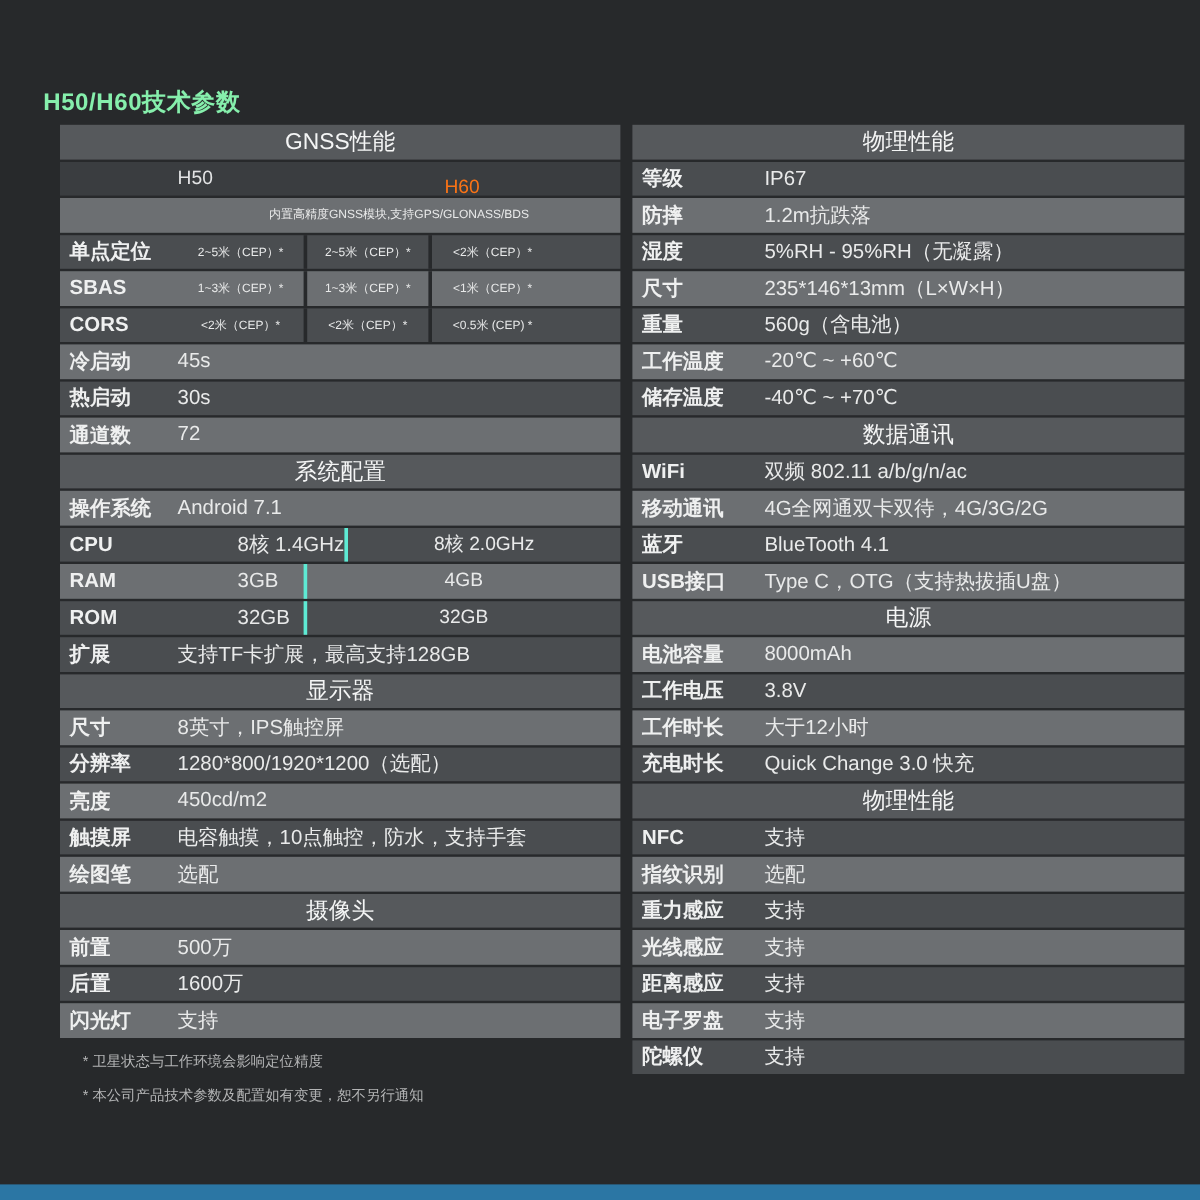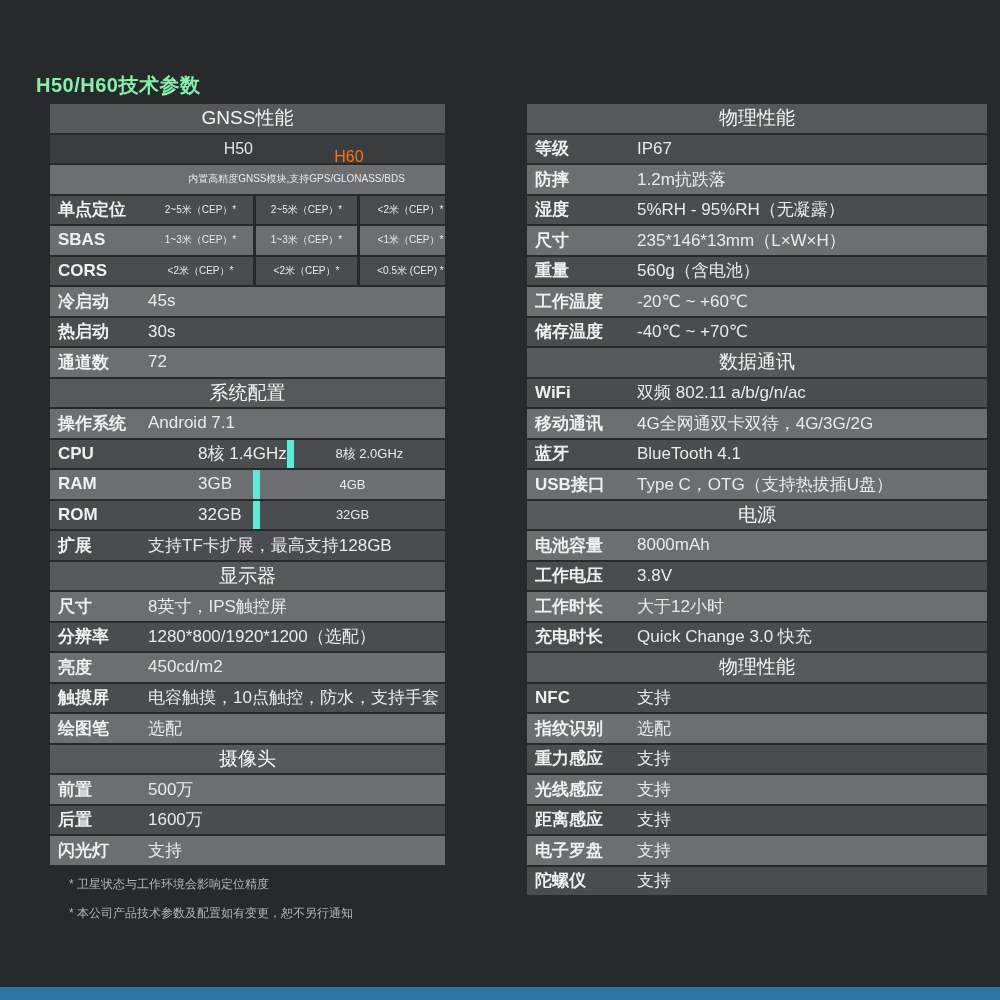--- a/index.html
+++ b/index.html
@@ -7,44 +7,44 @@
     position:relative;width:1000px;height:1000px;overflow:hidden;
     background:#27292b;
     font-family:"Liberation Sans","DejaVu Sans",sans-serif;
     color:#e9eaea;
   }
   .page-title{
     position:absolute;left:36px;top:72px;
     font-size:20px;color:#86efac;letter-spacing:.5px;white-space:nowrap;font-weight:bold;
   }
   .tbl{position:absolute;top:104px;display:flex;flex-direction:column;gap:2px;}
-  .tbl-left{left:50px;width:395px;}
+  .tbl-left{left:50px;width:467px;}
   .tbl-right{left:490px;width:460px;padding-left:37px;}
   .row{display:flex;align-items:center;height:28.5px;flex:0 0 auto;}
   .l{background:#6c6f72;}
   .d{background:#4a4d50;}
   .xd{background:#3a3d40;}
   .hd{background:#56595c;justify-content:center;}
   .hd .htxt{font-size:19px;color:#f4f5f5;white-space:nowrap;}
   .lbl{flex:0 0 90px;padding-left:8px;font-size:17px;white-space:nowrap;color:#eff0f0;font-weight:bold;}
   .tbl-right .lbl{flex:0 0 102px;}
   .val{flex:1;font-size:17px;white-space:nowrap;}
   
-  .mh50{margin-left:98px;width:105px;text-align:right;font-size:16px;color:#e2e3e4;}
+  .mh50{margin-left:98px;width:105px;text-align:left;font-size:16px;color:#e2e3e4;}
   .mh60{flex:1;text-align:center;font-size:16px;color:#f97316;margin-top:17px;}
   
   .gnote{margin-left:98px;flex:1;text-align:center;font-size:10px;white-space:nowrap;}
   
   .c3{flex:0 0 105px;align-self:stretch;display:flex;align-items:center;justify-content:center;
       font-size:10px;white-space:nowrap;box-sizing:border-box;}
   .c3.b{flex:0 0 104px;border-left:3px solid #27292b;}
   
   .v1{flex:0 0 105px;padding-left:50px;box-sizing:border-box;font-size:17px;white-space:nowrap;}
   .v2{flex:1;align-self:stretch;display:flex;align-items:center;justify-content:center;
-      border-left:7px solid #5eead4;font-size:13px;white-space:nowrap;box-sizing:border-box;}
+      border-left:3px solid #5eead4;font-size:16px;white-space:nowrap;box-sizing:border-box;}
   .footnotes{
     position:absolute;left:69px;top:876px;display:flex;flex-direction:column;gap:12px;
     font-size:12px;color:#b3b4b5;
   }
   .accent-bar{position:absolute;left:0;bottom:0;width:1000px;height:13px;background:#2b76a4;}
 </style>
 </head>
 <body>
 
 <div class="screen">

